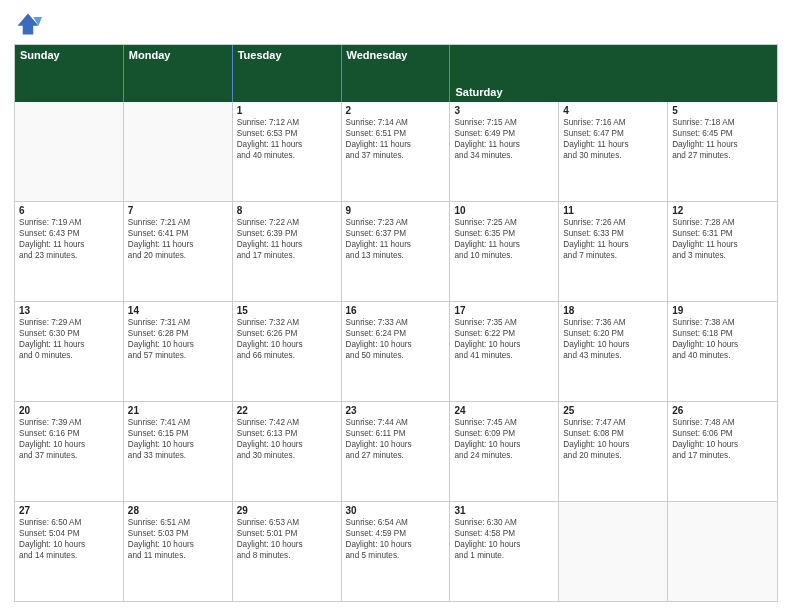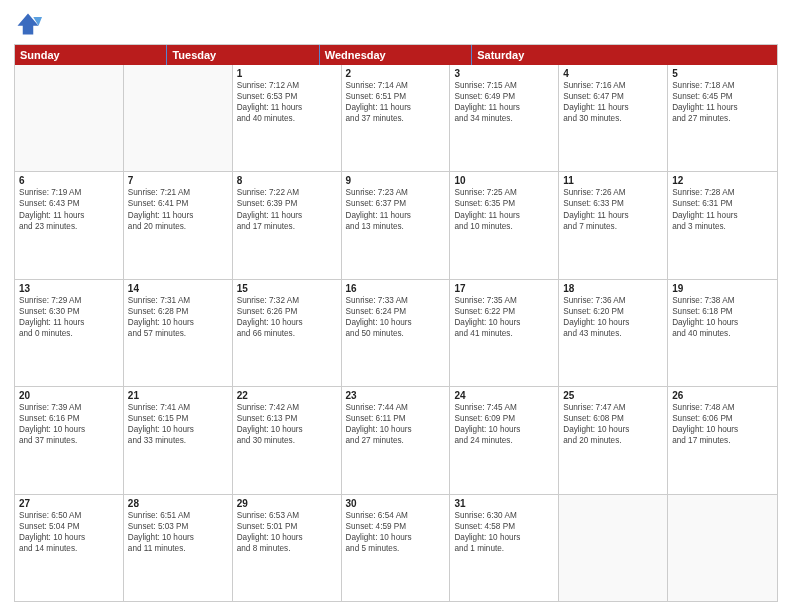--- a/index.html
+++ b/index.html
@@ -54,32 +54,32 @@
       color: #555;
     }
     .calendar {
       flex: 1;
       display: flex;
       flex-direction: column;
       border: 1px solid #ccc;
     }
     .cal-header {
       display: grid;
-      grid-template-columns: repeat(5, 1fr);
-      background: #b91c1c;
+      grid-template-columns: repeat(7, 1fr);
+      background: #14532d;
     }
     .cal-header-cell {
       color: #fff;
       font-size: 11px;
       font-weight: bold;
       padding: 4px 5px;
       text-align: left;
       border-right: 1px solid #5585d0;
     }
-    .cal-header-cell:last-child { border-right: none; }
+    .cal-header-cell:last-child { border-right: none; margin-top: 37px; }
     .cal-body {
       flex: 1;
       display: flex;
       flex-direction: column;
     }
     .cal-row {
       display: grid;
       grid-template-columns: repeat(7, 1fr);
       flex: 1;
       border-top: 1px solid #ccc;
@@ -125,20 +125,21 @@
     </div>
     <div class="title-block">
       <div class="month-title"></div>
       <div class="location"></div>
     </div>
   </div>
 
   <div class="calendar">
     <div class="cal-header" id="cal-header-row">
         <div class="cal-header-cell">Sunday</div>
+        <div class="cal-header-cell">Monday</div>
         <div class="cal-header-cell">Tuesday</div>
         <div class="cal-header-cell">Wednesday</div>
         <div class="cal-header-cell">Saturday</div>
       </div>
     <div class="cal-body" id="cal-body">
         <div class="cal-row">
           <div class="cal-cell empty"></div>
           <div class="cal-cell empty"></div>
           <div class="cal-cell">
             <div class="day-num">1</div>

